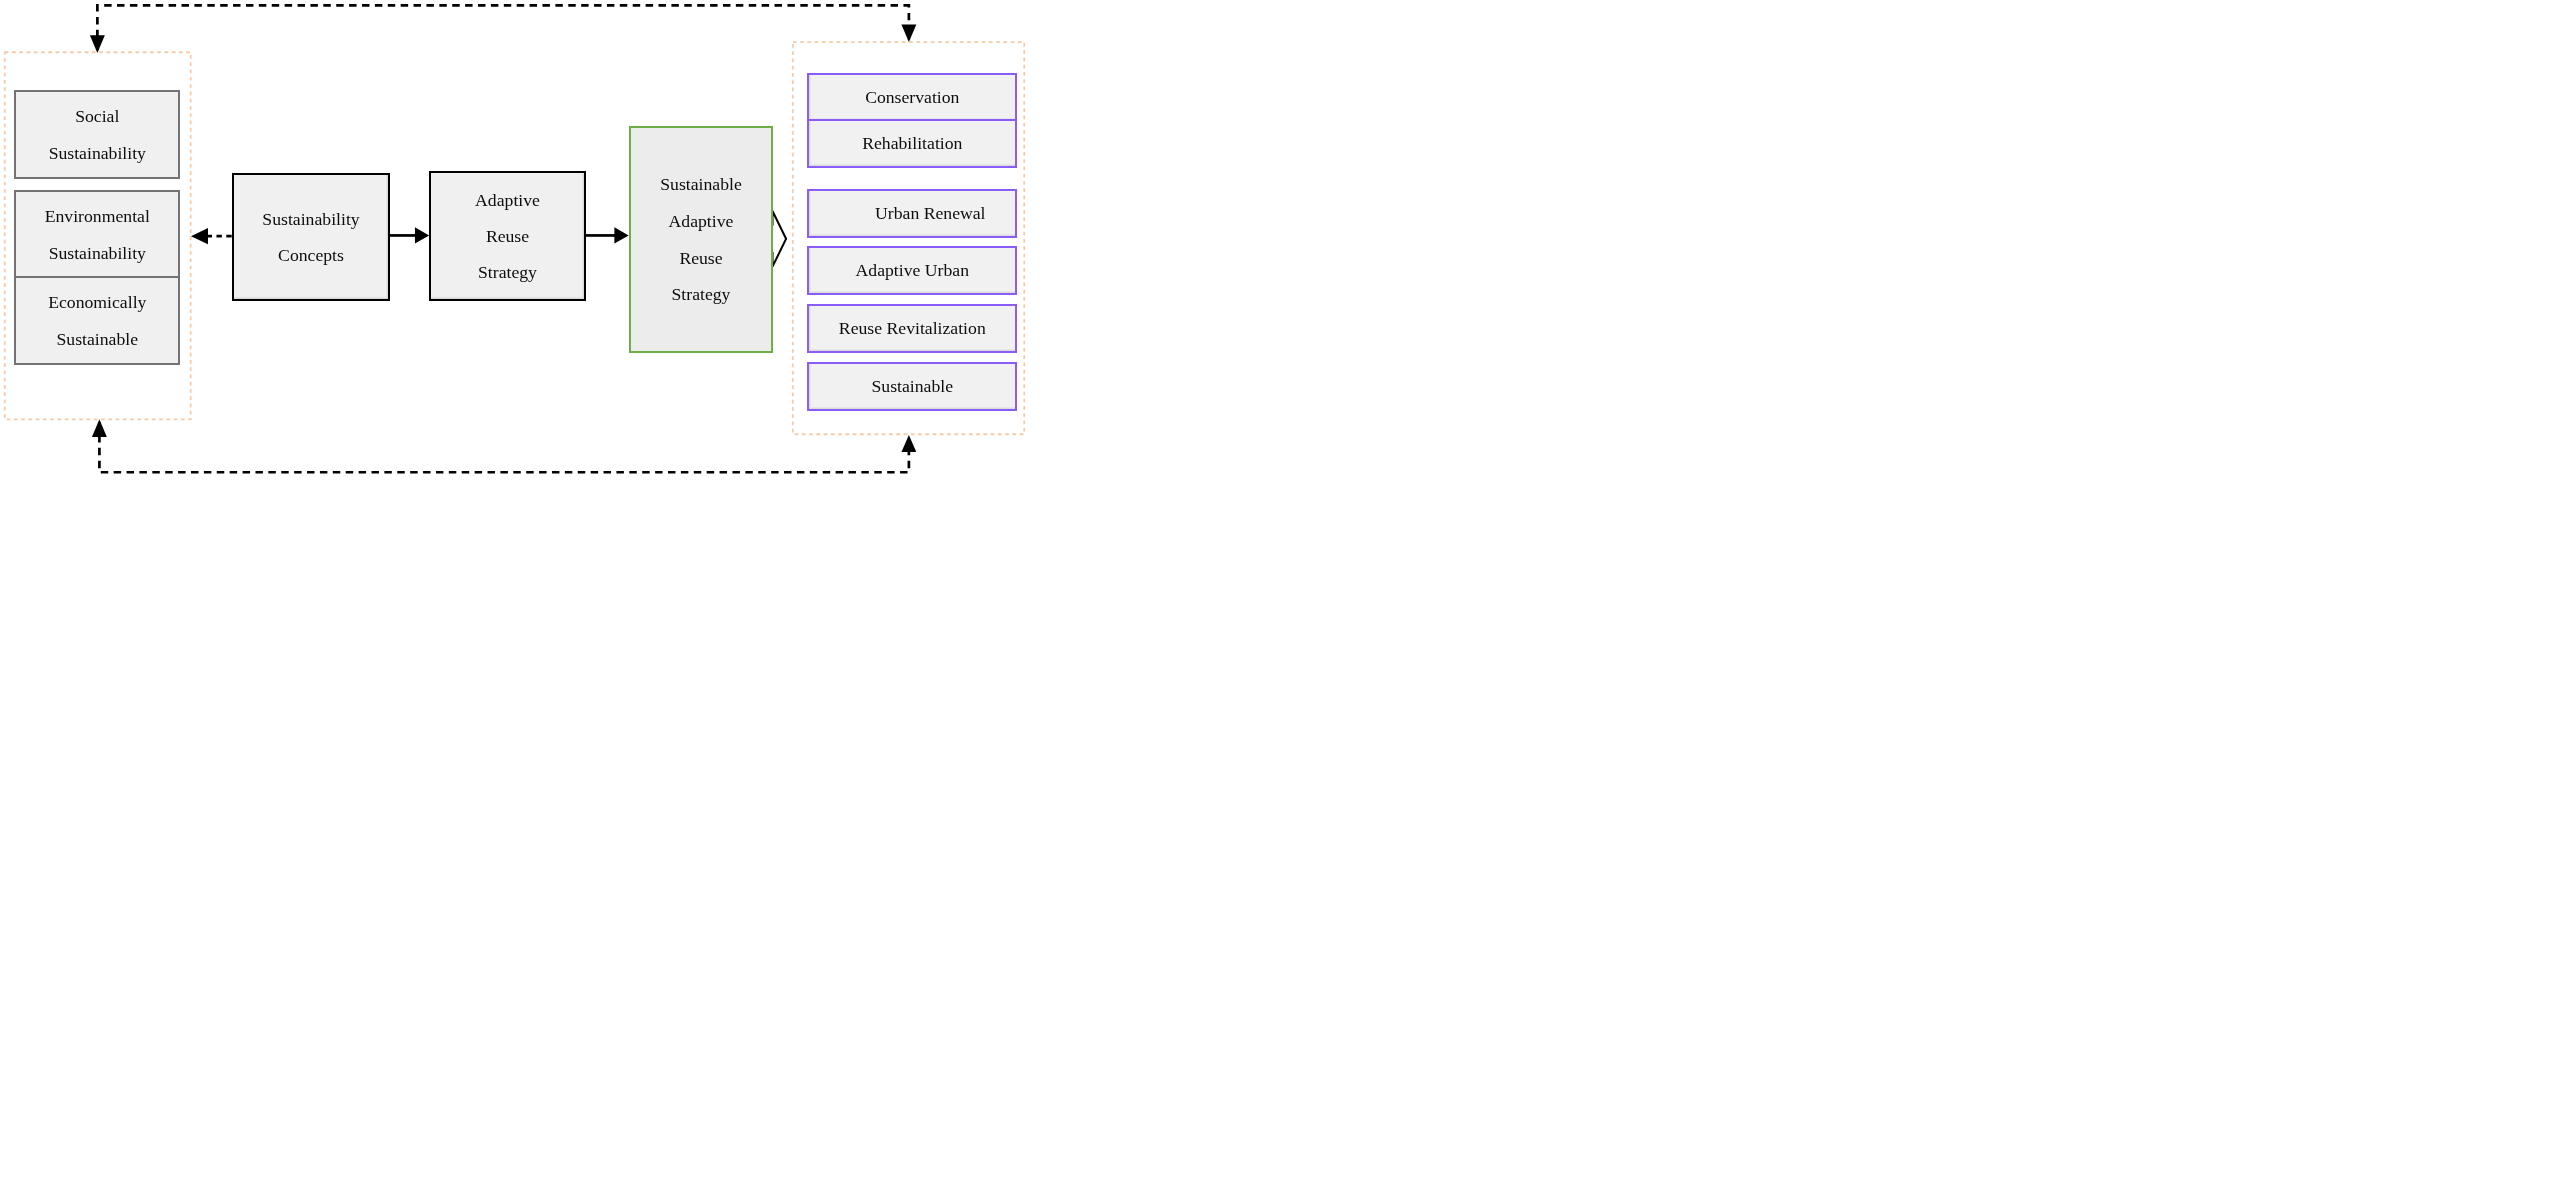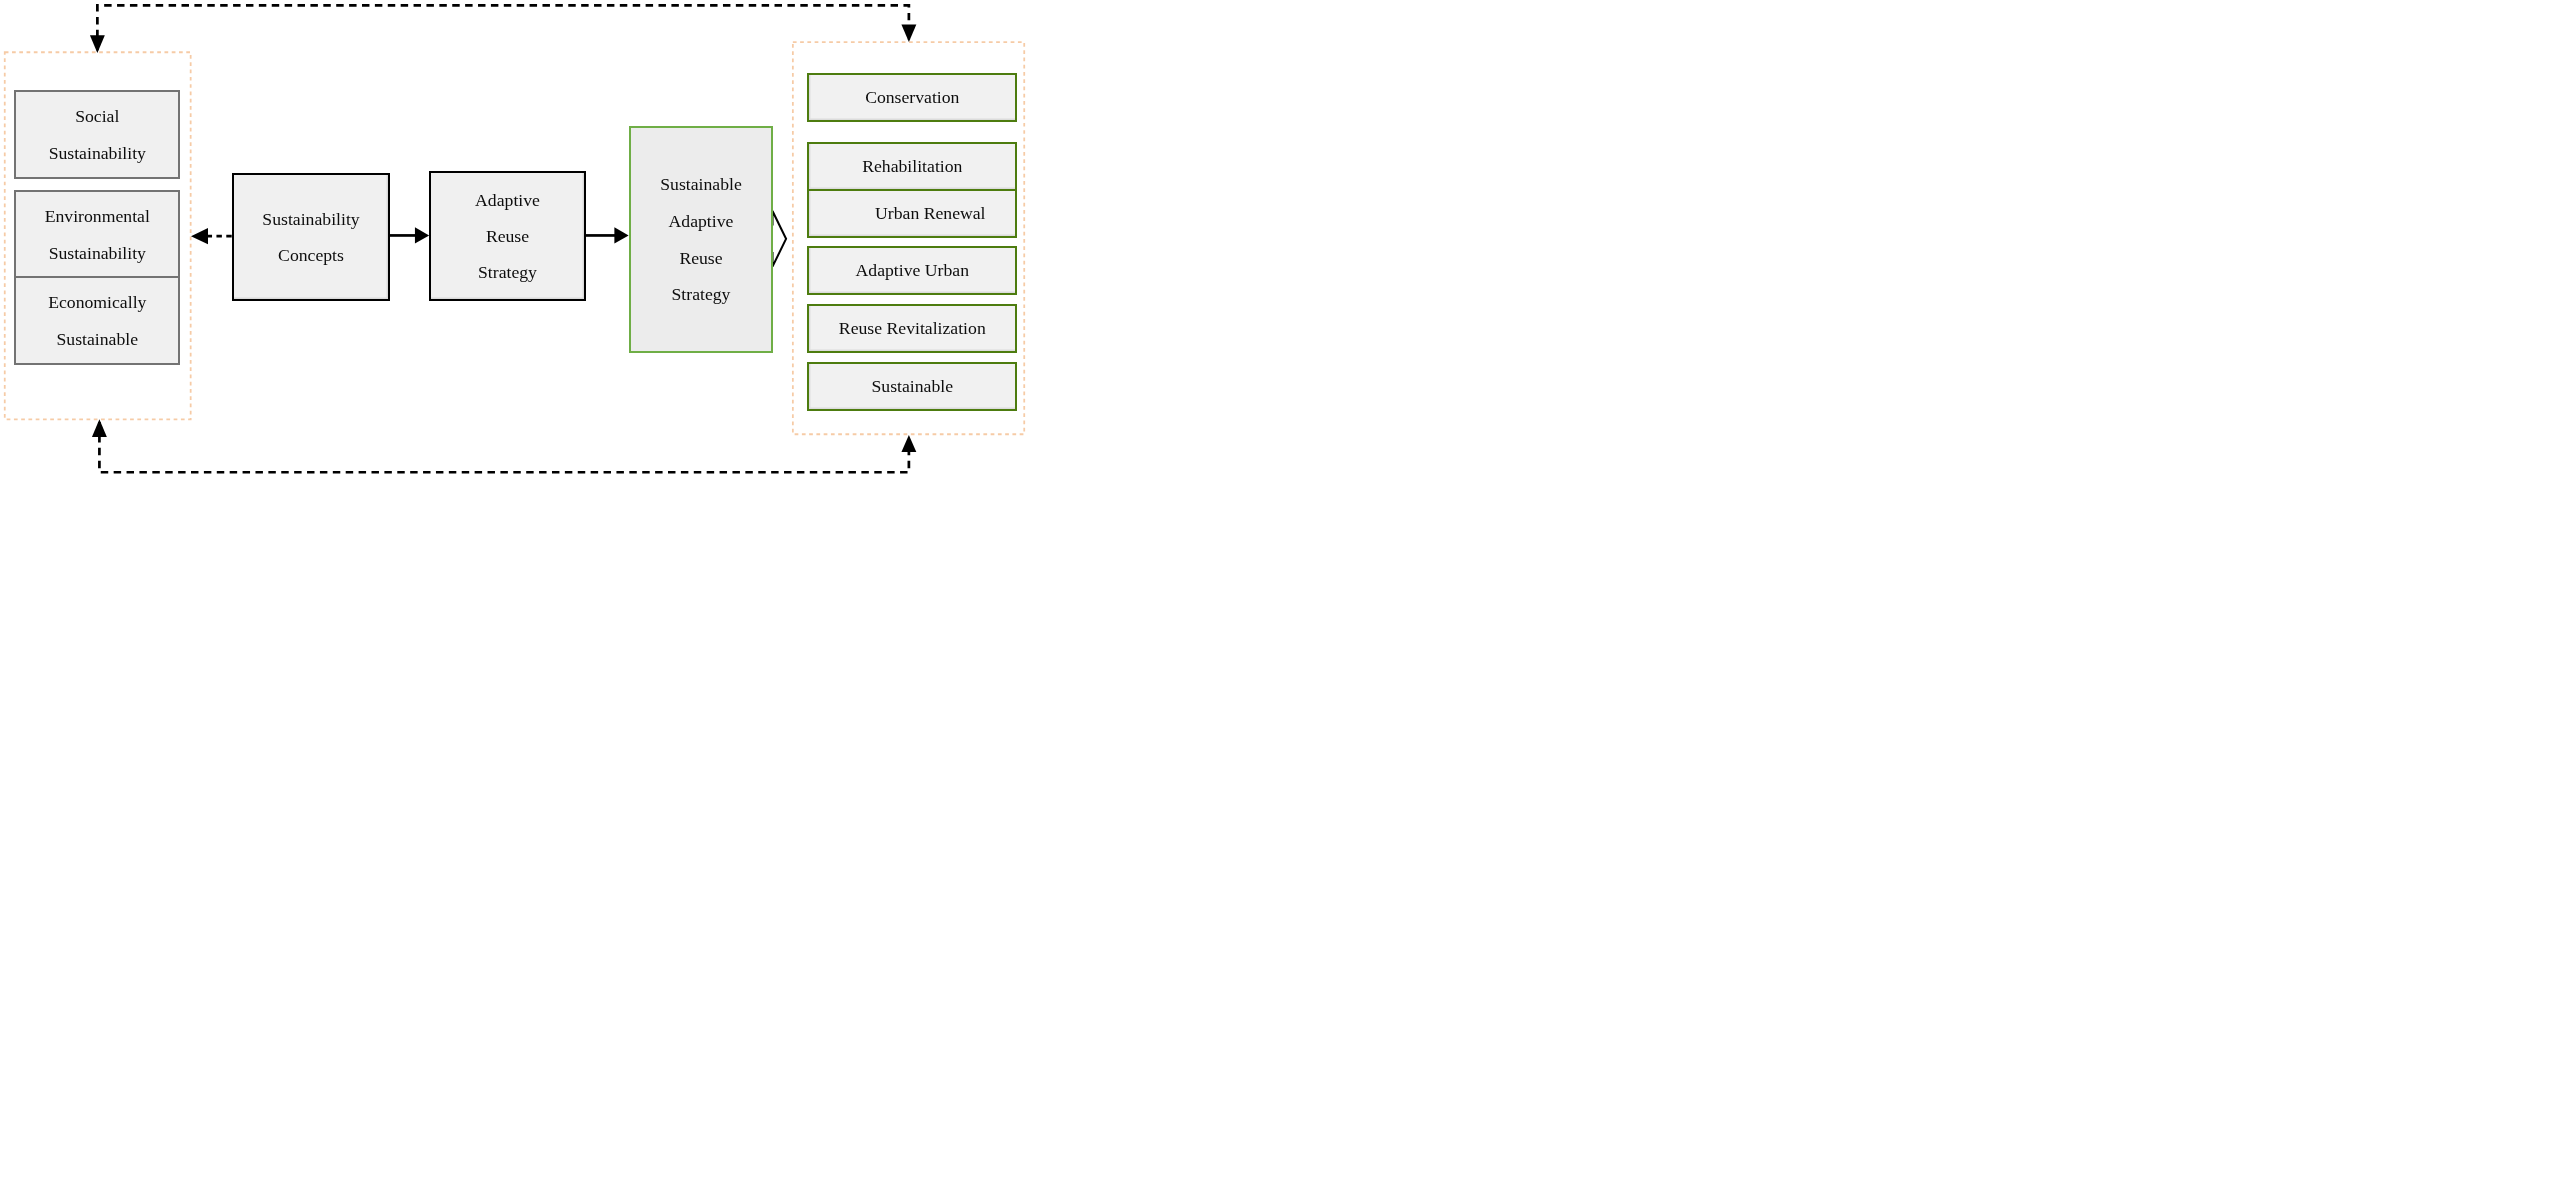--- a/index.html
+++ b/index.html
@@ -85,31 +85,31 @@
     z-index: 1;
   }
 
   .rbox {
     position: absolute;
     left: 14.3px;
     width: 210px;
     height: 49px;
     box-sizing: border-box;
     background: #f1f1f1;
-    border: 2px solid #4d7c0f;
+    border: 2px solid #8b5cf6;
     display: flex;
     align-items: center;
     justify-content: center;
     text-align: center;
     font-size: 17.7px;
     white-space: pre-line;
     box-shadow: inset 1.4px -1.4px 0 #dcdcdc;
   }
   .rbox-0 { top: 31px; }
-  .rbox-1 { top: 100px; }
+  .rbox-1 { top: 77px; }
   .rbox-2 { top: 147px; padding-left: 36px; }
   .rbox-3 { top: 204px; }
   .rbox-4 { top: 262px; }
   .rbox-5 { top: 320px; }
 </style>
 </head>
 <body>
 
 <div class="canvas">
 

